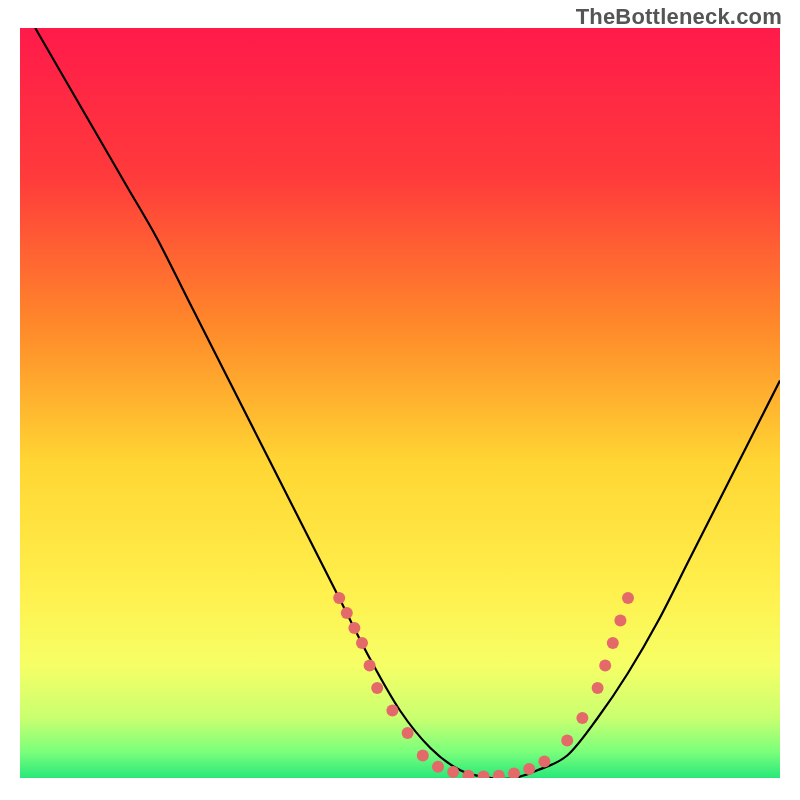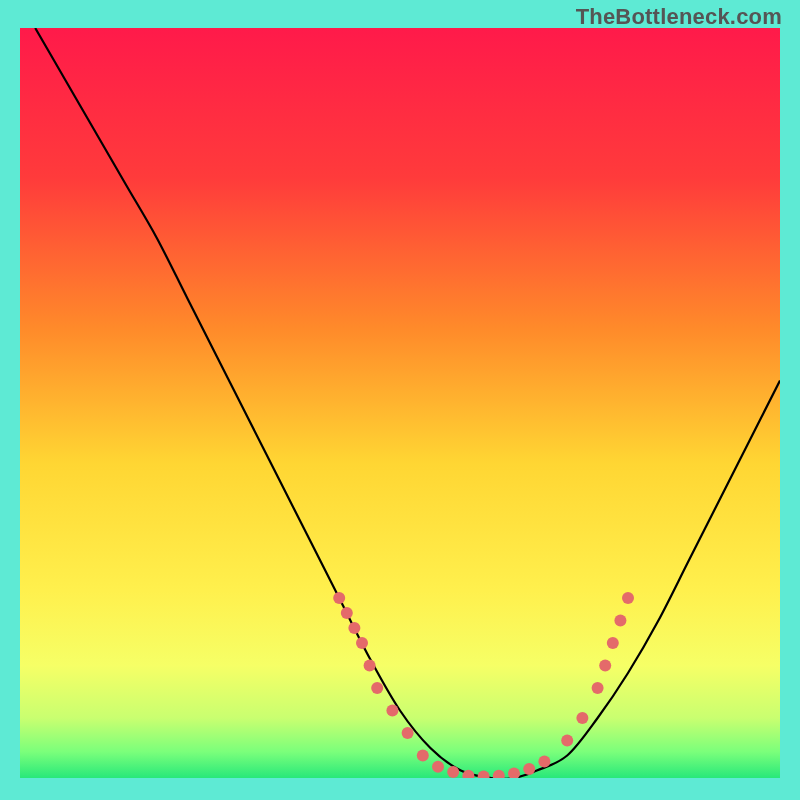--- a/index.html
+++ b/index.html
@@ -1,21 +1,21 @@
 <!DOCTYPE html>
 <html><head>
 <meta charset="utf-8">
 <style>
   * { margin: 0; padding: 0; box-sizing: border-box; }
   html, body { width: 800px; height: 800px; background: #000; overflow: hidden; }
   .container {
     position: relative;
     width: 800px;
     height: 800px;
-    background: #5eead4;
+    background: #ffffff;
   }
   .watermark {
     position: absolute;
     top: 4px;
     right: 18px;
     font-family: Arial, Helvetica, sans-serif;
     font-size: 22px;
     font-weight: bold;
     color: #555;
     letter-spacing: 0.2px;

